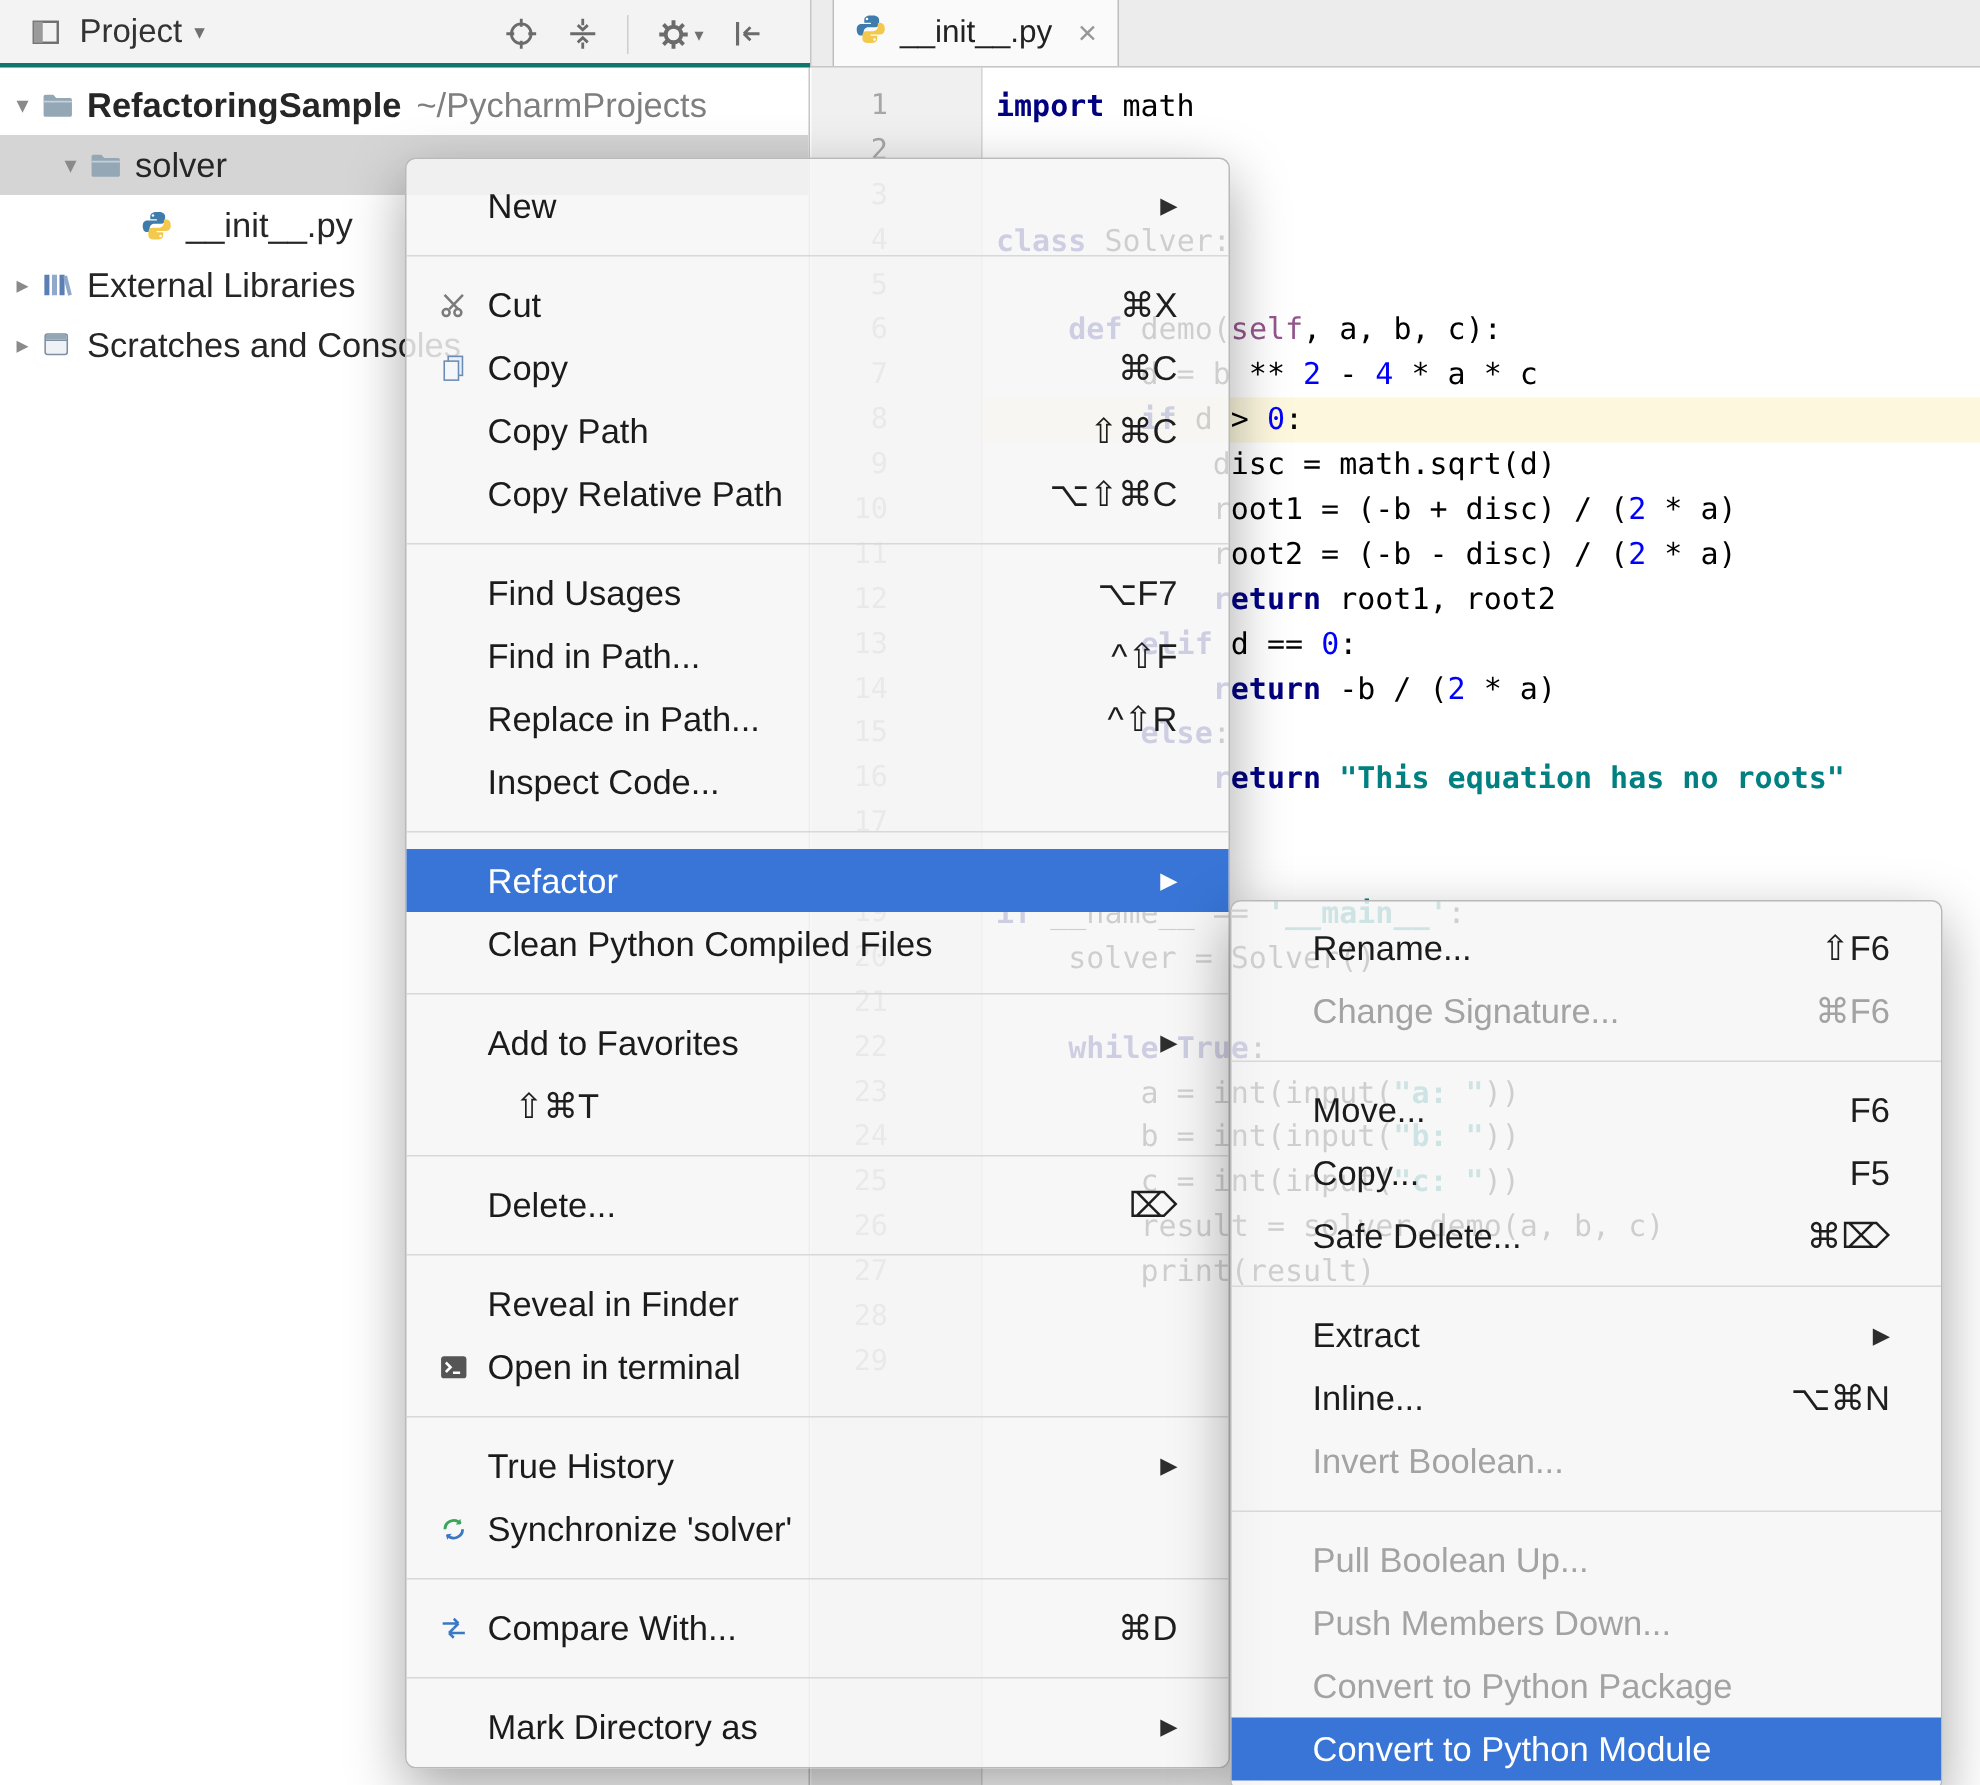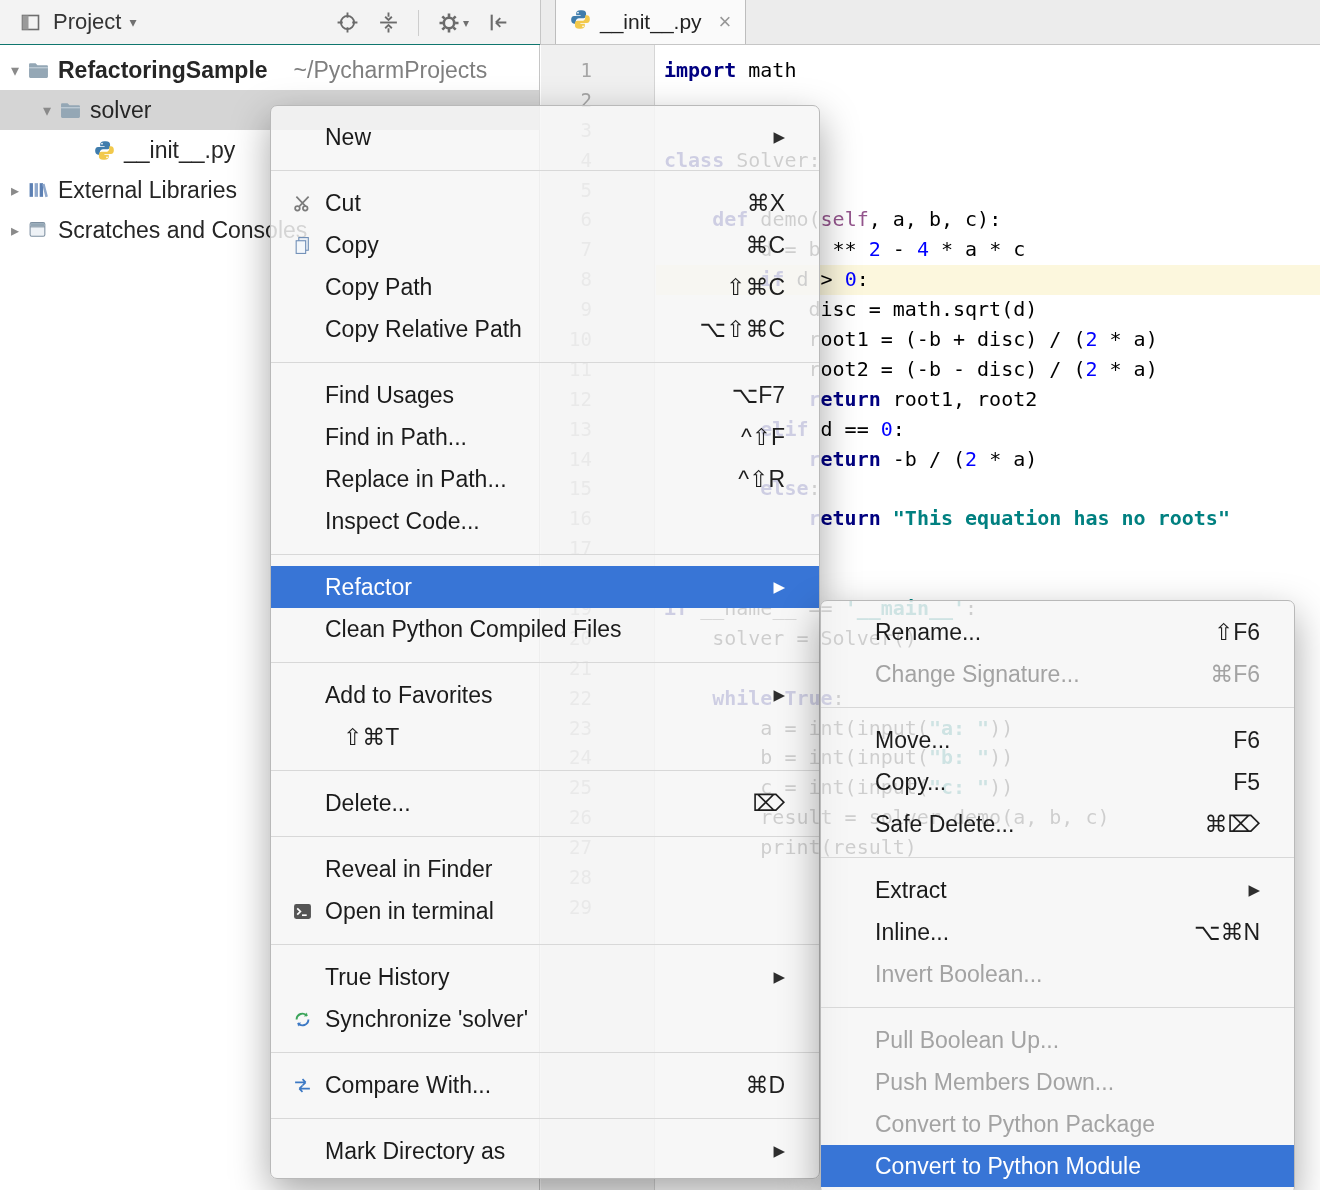--- a/index.html
+++ b/index.html
@@ -2,21 +2,21 @@
 <html style="--accent: #3875d6; --selection-bg: #d5d5d5; --keyword: #000080; --number: #0000ff; --string: #008080; --self-param: #94558d; --current-line: #fcf7dd;"><head>
 <meta charset="utf-8">
 <style>
   *{margin:0;padding:0;box-sizing:border-box}
   html,body{width:1320px;height:1190px;overflow:hidden;background:#fff;
     font-family:"Liberation Sans",sans-serif;}
   .ide{position:absolute;inset:0;width:1320px;height:1190px;overflow:hidden}
 
   
   .project-header{position:absolute;left:0;top:0;width:540px;height:45px;background:#f3f3f3;
-    border-bottom:1px solid #0f766e;display:flex;align-items:center;z-index:2}
+    border-bottom:3px solid #0f766e;display:flex;align-items:center;z-index:2}
   .ph-icon{margin-left:20px;display:flex}
   .ph-title{margin-left:12px;font-size:22px;color:#333}
   .ph-caret{margin-left:8px;color:#707070;font-size:14px}
   .ph-tools{position:absolute;left:336px;top:0;height:45px;display:flex;align-items:center;gap:18px}
   .tool{display:flex;align-items:center;cursor:default}
   .vdiv{width:1px;height:26px;background:#cdcdcd}
   .gear-caret{color:#707070;font-size:12px;margin-left:2px}
 
   
   .tabbar{position:absolute;left:540px;top:0;right:0;height:45px;background:#ececec;
@@ -26,21 +26,21 @@
   .tab .close{color:#979797;font-size:22px;margin-left:8px;line-height:1}
 
   
   .tree{position:absolute;left:0;top:45px;width:540px;bottom:0;background:#fff;
     border-right:1px solid #c6c6c6;overflow:hidden;padding-top:5px;z-index:1}
   .trow{display:flex;align-items:center;height:40px;font-size:23px;color:#262626;white-space:nowrap;overflow:hidden}
   .trow.selected{background:var(--selection-bg,#d5d5d5)}
   .arrow{width:26px;text-align:center;color:#8a8a8a;font-size:16px;flex:none}
   .ticon{width:30px;flex:none;display:flex;align-items:center}
   .tlabel.b{font-weight:bold}
-  .tsuffix{color:#7f7f7f;margin-left:26px}
+  .tsuffix{color:#7f7f7f;margin-left:10px}
 
   
   .editor{position:absolute;left:541px;top:45px;right:0;bottom:0;background:#fff;z-index:1}
   .caret-line{position:absolute;left:115px;right:0;height:29.9px;background:var(--current-line,#fcf7dd)}
   .gutter{position:absolute;left:0;top:0;width:114px;bottom:0;background:#f0f0f0;
     border-right:1px solid #d6d6d6;padding-top:11px;
     font-family:"DejaVu Sans Mono",monospace;font-size:19px;color:#a6a6a6}
   .gutter .ln{height:29.9px;line-height:29.9px;text-align:right;padding-right:62px}
   .code{position:absolute;left:115px;top:0;right:0;bottom:0;padding:11px 0 0 8px;
     font-family:"DejaVu Sans Mono",monospace;font-size:20px;color:#000;white-space:pre;overflow:hidden}

